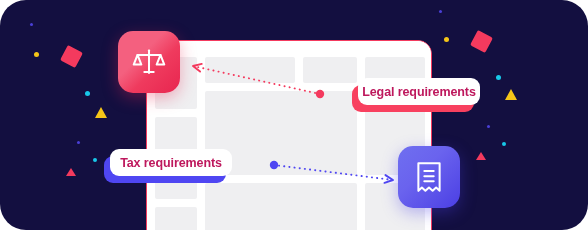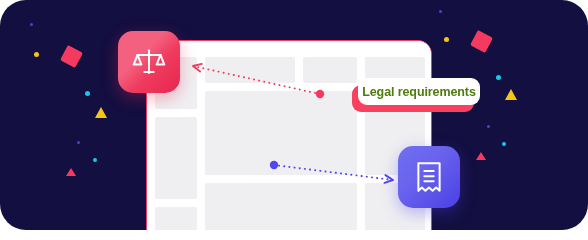--- a/index.html
+++ b/index.html
@@ -48,21 +48,21 @@
   
   .pill-wrap{position:absolute;}
   .pill-shadow{
     position:absolute;left:-6px;top:7px;width:100%;height:100%;
     border-radius:9px;
   }
   .pill{
     position:relative;background:#ffffff;border-radius:9px;
     display:flex;align-items:center;justify-content:center;
     height:100%;width:100%;
-    font-size:12.5px;font-weight:bold;color:#4d7c0f;
+    font-size:12.5px;font-weight:bold;color:#be185d;
     letter-spacing:-0.1px;white-space:nowrap;
   }
   #legal-pill-wrap{left:358px;top:78px;width:122px;height:27px;}
   #legal-pill-wrap .pill-shadow{background:#f8405f;}
   #tax-pill-wrap{left:110px;top:149px;width:122px;height:27px;}
   #tax-pill-wrap .pill-shadow{background:#4f46f2;}
 
   .arrows{position:absolute;left:0;top:0;width:588px;height:230px;pointer-events:none;}
 </style>
 </head>
@@ -144,15 +144,19 @@
           <path d="M9.6 20.1 h8.8"></path>
         </svg>
       </span>
     </div>
 
     <div class="pill-wrap" id="legal-pill-wrap">
       <div class="pill-shadow"></div>
       <div class="pill">Legal requirements</div>
     </div>
 
+    <div class="pill-wrap" id="tax-pill-wrap">
+      <div class="pill-shadow"></div>
+      <div class="pill">Tax requirements</div>
+    </div>
 
   </div>
 </div>
 
 </body></html>

